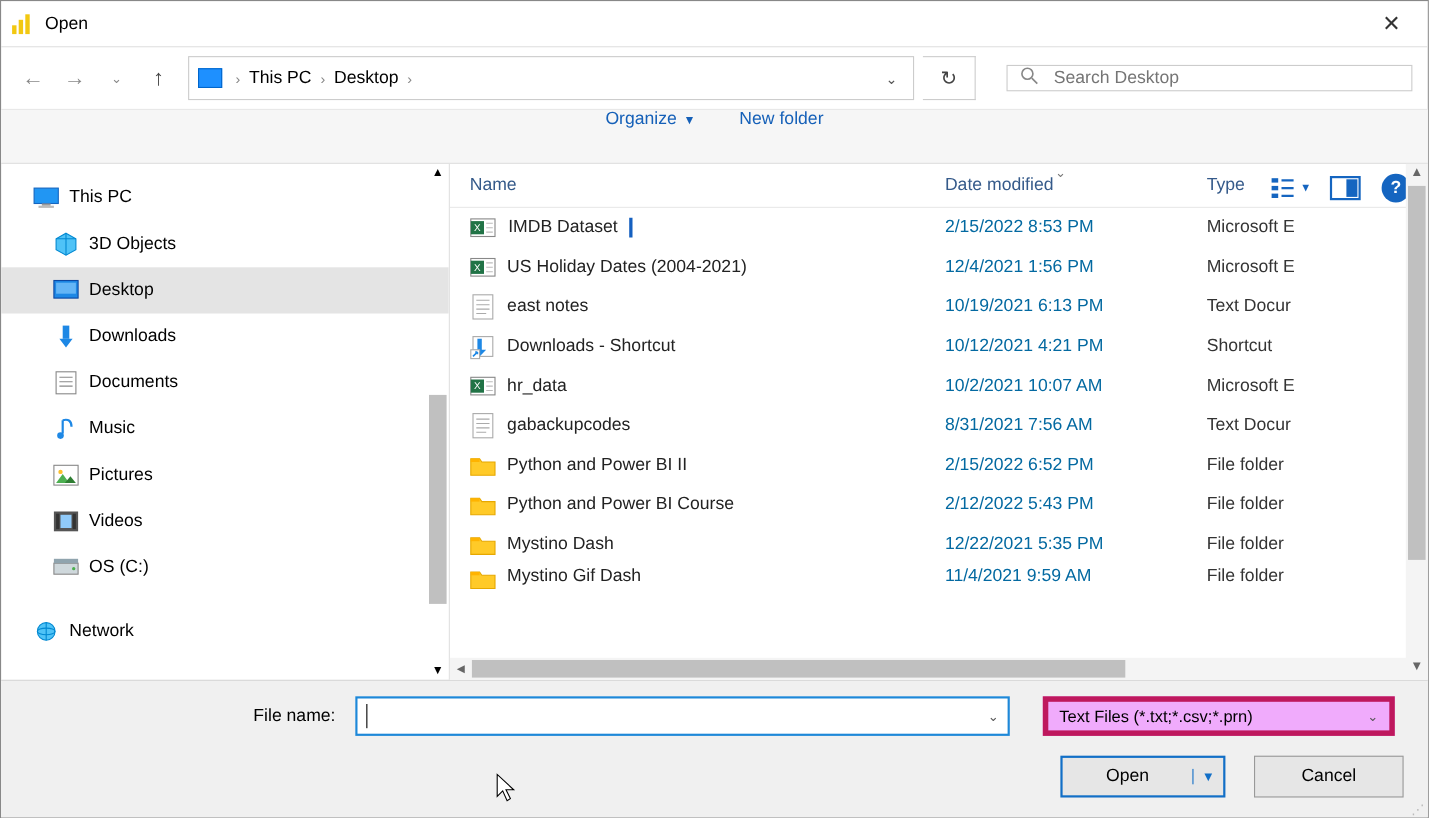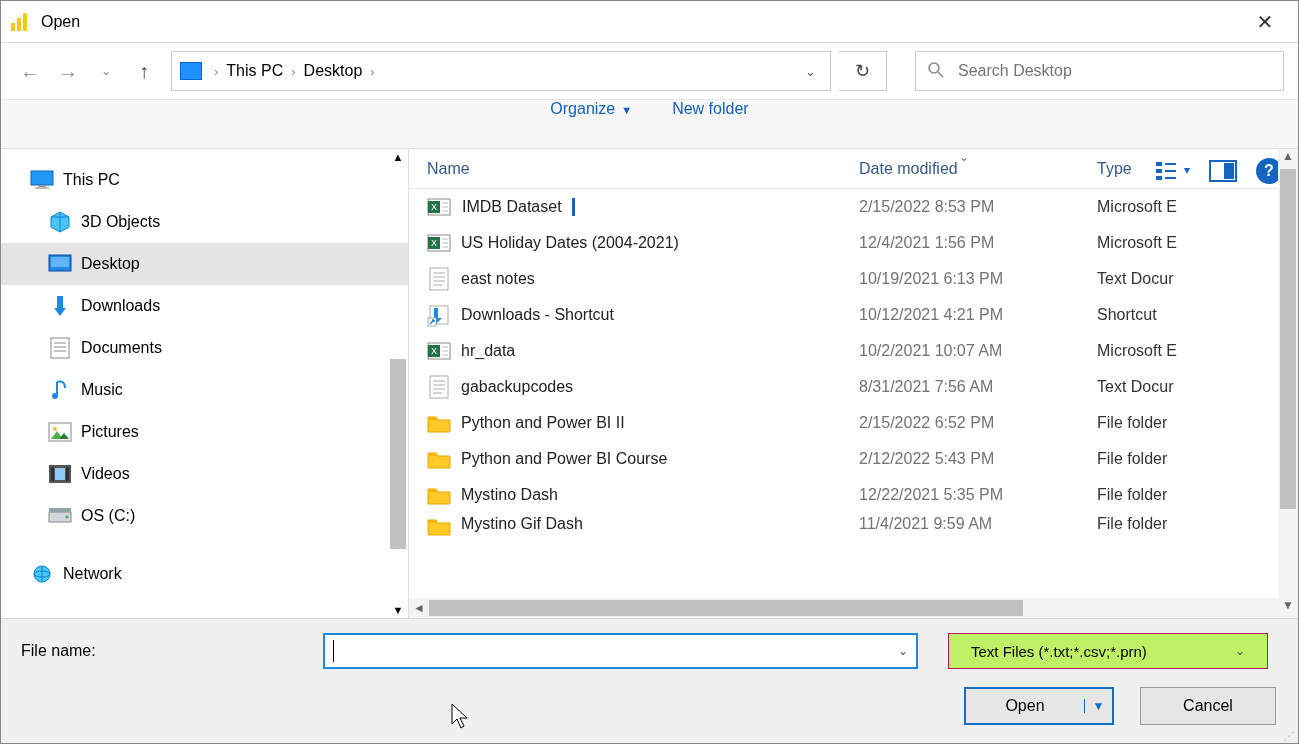--- a/index.html
+++ b/index.html
@@ -62,21 +62,21 @@
   .addressbar .folder-icon { width:22px; height:18px; background:#1e90ff; margin-right:10px; border:1px solid #0066cc;}
   .addressbar .crumb { padding:0 6px; font-size:16px;}
   .addressbar .sep { color:#888; font-size:13px; padding:0 2px;}
   .addressbar .dropbtn { margin-left:auto; color:#555; font-size:13px; padding:0 6px;}
   .refreshbtn {
     width: 48px; height: 40px; border:1px solid #ccc; border-left:none;
     display:flex; align-items:center; justify-content:center; font-size:18px; color:#444;
   }
   .searchbox {
     flex: 1;
-    height: 40px;
+    height: 24px;
     border: 1px solid #ccc;
     display:flex;
     align-items:center;
     padding: 0 12px;
     margin-left: 20px;
     color:#777;
     gap:12px;
     background:#fff;
   }
   .searchbox input {
@@ -145,21 +145,21 @@
   .row {
     height:36px;
     display:flex;
     align-items:center;
     padding-left:18px;
     font-size:16px;
     color:#222;
   }
   .row .ficon { width:24px; height:22px; margin-right:10px; display:flex; align-items:center; justify-content:center; flex-shrink:0;}
   .row .fname { width:398px; white-space:nowrap; overflow:hidden;}
-  .row .fdate { width:238px; color:#737373; white-space:nowrap;}
+  .row .fdate { width:238px; color:#0369a1; white-space:nowrap;}
   .row .ftype { flex:1; color:#333; white-space:nowrap; overflow:hidden;}
   .row.highlight .fname-inner { border:3px solid #1560c0; padding:2px 10px 2px 4px; margin-left:-6px;}
   .row.partial { height:24px; overflow:hidden; align-items:flex-start; padding-top:2px;}
   .list-vscroll {
     position:absolute; right:0; top:0; width:20px; height:100%;
     background:#f4f4f4;
   }
   .list-vscroll .arrow { height:20px; text-align:center; font-size:12px; color:#666;}
   .list-vscroll .thumb { position:absolute; right:2px; width:16px; background:#c0c0c0;}
   .hscroll {
@@ -168,32 +168,32 @@
   .hscroll .arrow { width:20px; text-align:center; font-size:12px; color:#666;}
   .hscroll .track { flex:1; height:16px; position:relative;}
   .hscroll .thumb { position:absolute; left:0; top:0; height:16px; background:#c0c0c0;}
   
   .bottom {
     background:#f0f0f0;
     border-top:1px solid #d8d8d8;
     padding: 14px 20px 18px 20px;
   }
   .filerow { display:flex; align-items:center; gap:12px; margin-bottom:18px;}
-  .filerow label { width:290px; font-size:16px; padding-right:6px;}
+  .filerow label { width:290px; text-align:right; font-size:16px; padding-right:6px;}
   .fname-combo {
     flex:0 0 595px; height:36px; border:2px solid #1e88d8;
     display:flex; align-items:center; padding:0 8px; background:#fff;
     position:relative;
   }
   .fname-combo input { flex:1; border:none; outline:none; font-size:16px; background:transparent;}
   .fname-combo .drop { font-size:12px; color:#555;}
   .fname-combo .cursor-line { width:1px; height:22px; background:#000; margin-right:4px;}
   .filter-combo {
-    width:320px; height:36px; border:1px solid #be185d; background:#bef264;
-    display:flex; align-items:center; padding:0 22px; font-size:15px;
+    width:320px; height:36px; border:5px solid #be185d; background:#f0abfc;
+    display:flex; align-items:center; padding:0 10px; font-size:15px;
     margin-left:18px;
   }
   .filter-combo .drop{ margin-left:auto; font-size:12px; color:#555;}
   .btnrow { display:flex; justify-content:flex-end; gap:26px; padding-right:2px;}
   .btn {
     height:38px; border:1px solid #999; background:#e6e6e6;
     display:flex; align-items:center; justify-content:center;
     font-size:16px; min-width:136px;
   }
   .btn.open {

